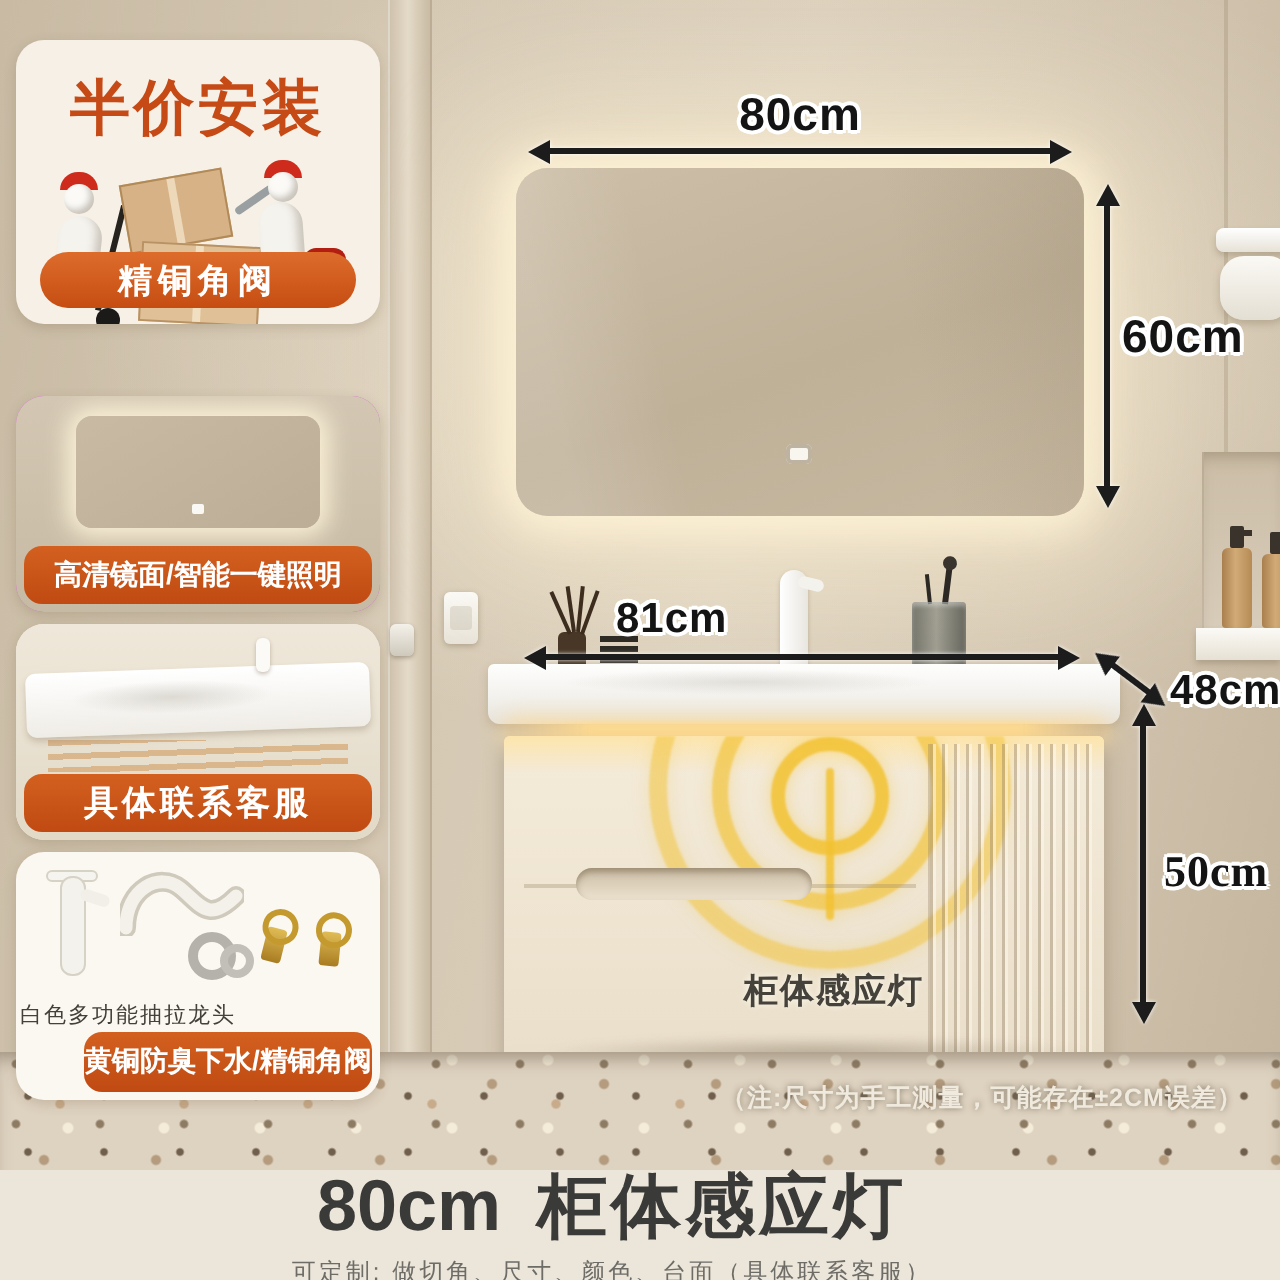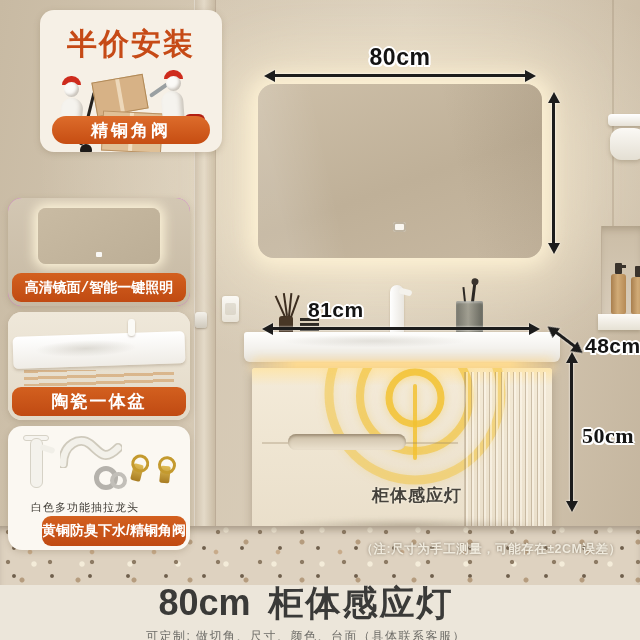--- a/index.html
+++ b/index.html
@@ -128,38 +128,38 @@
   .dim81-arrow { left:266px; top:327px; width:270px; }
   .dim48-wrap { position:absolute; left:551px; top:327px; width:36px; height:3px; transform:rotate(37deg); transform-origin:left center; }
   .dim48-wrap .arrow-h { left:0; top:0; width:36px; }
   .dim48-label { left:585px; top:334px; font-size:21px; }
   .dim50-arrow { left:570px; top:356px; height:152px; }
   .dim50-label { left:582px; top:423px; font-size:22px;font-family:Liberation Serif, serif; }
 
   
   .card { position:absolute; left:8px; width:182px; background:#f6f0e6; border-radius:14px;
     box-shadow:0 2px 6px rgba(120,100,70,.25); overflow:hidden; }
-  .card1 { top:10px; height:142px;margin-left:32px; }
+  .card1 { top:20px; height:142px; }
   .promo-title { margin-top:14px; text-align:center; font-size:30px; font-weight:700; color:#c64a16; letter-spacing:2px; }
   .c1-art { position:absolute; left:10px; top:54px; width:162px; height:100px; }
   .figure-head { position:absolute; width:15px; height:15px; border-radius:50%; background:#fbfaf7; box-shadow:inset -2px -2px 3px rgba(150,140,125,.5); }
   .figure-cap { position:absolute; width:19px; height:9px; border-radius:9px 9px 0 0; background:#ce2b1d; }
   .figure-body { position:absolute; width:22px; height:40px; border-radius:11px; background:#f5f3ee; box-shadow:inset -3px -3px 4px rgba(150,140,125,.45); }
   .truck-bar { position:absolute; left:36px; top:28px; width:3px; height:54px; background:#26221e; transform:rotate(14deg); }
   .truck-wheel { position:absolute; left:30px; top:80px; width:12px; height:12px; border-radius:50%; background:#1c1a18; }
   .boxA { position:absolute; left:44px; top:14px; width:52px; height:35px; background:#d7b286; border:1px solid #b18a58; transform:rotate(-10deg); }
   .boxA::after, .boxB::after { content:""; position:absolute; left:45%; top:0; width:4px; height:100%; background:rgba(255,248,230,.55); }
   .boxB { position:absolute; left:52px; top:48px; width:60px; height:40px; background:#e0c096; border:1px solid #b99264; transform:rotate(3deg); }
   .wrench { position:absolute; left:98px; top:24px; width:22px; height:4px; border-radius:2px; background:#9aa0a2; transform:rotate(-35deg); }
   .toolbox { position:absolute; left:126px; top:56px; width:31px; height:19px; border-radius:3px; background:linear-gradient(#e03526,#b21f12); }
   .toolbox::before { content:""; position:absolute; left:8px; top:-6px; width:15px; height:8px; border:3px solid #b21f12; border-bottom:none; border-radius:6px 6px 0 0; }
   .banner-btn { position:absolute; left:12px; right:12px; bottom:8px; height:28px; border-radius:14px;
     background:linear-gradient(#dd6c2b,#c64d12); color:#fff; font-weight:700; font-size:17px;
     display:flex; align-items:center; justify-content:center; letter-spacing:3px; }
-  .card2 { top:198px; height:108px; background:#d946ef;font-family:Liberation Mono, monospace; }
+  .card2 { top:198px; height:108px; background:#d946ef; }
   .c2-art { position:absolute; inset:0; background:linear-gradient(#d3c7b3,#c7baa4); }
   .mini-mirror { position:absolute; left:30px; top:10px; width:122px; height:56px; border-radius:8px;
     background:linear-gradient(150deg,#c9bba3,#bcae96); box-shadow:0 0 12px 4px rgba(255,246,218,.95); }
   .mini-touch { position:absolute; left:58px; top:44px; width:6px; height:5px; border-radius:1px; background:rgba(255,255,255,.9); }
   .card-banner { position:absolute; left:4px; right:4px; bottom:4px; height:29px; border-radius:9px;
     background:linear-gradient(#d3601f,#c04a12); color:#fff; font-weight:700;
     display:flex; align-items:center; justify-content:center; }
   .fs14 { font-size:14px; letter-spacing:0; }
   .fs17 { font-size:17px; letter-spacing:2px; }
   .card3 { top:312px; height:108px; }
@@ -175,21 +175,21 @@
   .c4-art { position:absolute; left:0; top:4px; width:182px; height:68px; }
   .f4-body { position:absolute; left:22px; top:8px; width:13px; height:50px; border-radius:6px; background:#f4f2ec; border:1px solid #d6d2c6; }
   .f4-handle { position:absolute; left:15px; top:5px; width:26px; height:6px; border-radius:3px; background:#f6f4ef; border:1px solid #d6d2c6; }
   .f4-spout { position:absolute; left:32px; top:16px; width:15px; height:6px; border-radius:3px; background:#f1efe8; transform:rotate(18deg); }
   .valve { position:absolute; width:10px; height:17px; border-radius:2px; background:linear-gradient(#e0bc55,#a87c22); }
   .valve::before { content:""; position:absolute; left:-3px; top:-10px; width:12px; height:12px; border-radius:50%; border:3px solid #c49a2e; background:rgba(0,0,0,0); }
   .valve1 { left:124px; top:34px; transform:rotate(14deg); }
   .valve2 { left:152px; top:36px; transform:rotate(6deg); }
   .hose1 { position:absolute; left:86px; top:36px; width:24px; height:24px; border-radius:50%; border:5px solid #b5b2ac; }
   .hose2 { position:absolute; left:102px; top:42px; width:17px; height:17px; border-radius:50%; border:4px solid #c2bfb9; }
-  .c4-caption { position:absolute; left:23px; top:74px; font-size:11px; color:#44403a; letter-spacing:1px; }
+  .c4-caption { position:absolute; left:2px; top:74px; font-size:11px; color:#44403a; letter-spacing:1px; }
   .card4 .card-banner { height:30px;margin-left:30px; }
 
   
   .footer { position:absolute; left:0; bottom:0; width:640px; height:55px; background:#ece6da;
     display:flex; flex-direction:column; align-items:center; justify-content:center; }
   .footer-title { display:flex; align-items:baseline; gap:18px; font-weight:700; color:#3a3a38; transform:translateX(-14px); }
   .footer-size { font-size:36px; }
   .footer-name { font-size:35px; letter-spacing:2px; }
   .footer-sub { margin-top:1px; font-size:12px; color:#6d6c67; letter-spacing:1.5px; transform:translateX(-14px); }
 </style>
@@ -252,20 +252,21 @@
     <div class="cabinet-label">柜体感应灯</div>
   </div>
 
   <div class="floor-shadow"></div>
   <div class="floor"></div>
   <div class="note">（注:尺寸为手工测量，可能存在±2CM误差）</div>
 
   <div class="dim-label dim80-label">80cm</div>
   <div class="arrow-h dim80-arrow"></div>
   <div class="arrow-v dim60-arrow"></div>
+  <div class="dim-label dim60-label">60cm</div>
   <div class="dim-label dim81-label">81cm</div>
   <div class="arrow-h dim81-arrow"></div>
   <div class="dim48-wrap">
       <div class="arrow-h"></div>
     </div>
   <div class="dim-label dim48-label">48cm</div>
   <div class="arrow-v dim50-arrow"></div>
   <div class="dim-label dim50-label">50cm</div>
 
   <div class="card card1">
@@ -295,21 +296,21 @@
     </div>
     <div class="card-banner fs14">高清镜面/智能一键照明</div>
   </div>
 
   <div class="card card3">
     <div class="c3-art">
       <div class="mini-rack"></div>
       <div class="mini-counter"></div>
       <div class="mini-faucet"></div>
     </div>
-    <div class="card-banner fs17">陶瓷一体盆</div>
+    <div class="card-banner fs17">具体联系客服</div>
   </div>
 
   <div class="card card4">
     <div class="c4-art">
       <div class="f4-handle"></div>
       <div class="f4-body"></div>
       <div class="f4-spout"></div>
       <svg style="position:absolute;left:52px;top:4px;" width="62" height="34" viewBox="0 0 62 34">
         <path d="M3 30 C3 10 20 2 30 10 C40 18 44 28 58 14" fill="none" stroke="#cfcabc" stroke-width="10" stroke-linecap="round"></path>
         <path d="M3 30 C3 10 20 2 30 10 C40 18 44 28 58 14" fill="none" stroke="#f3f1ea" stroke-width="6.5" stroke-linecap="round"></path>

